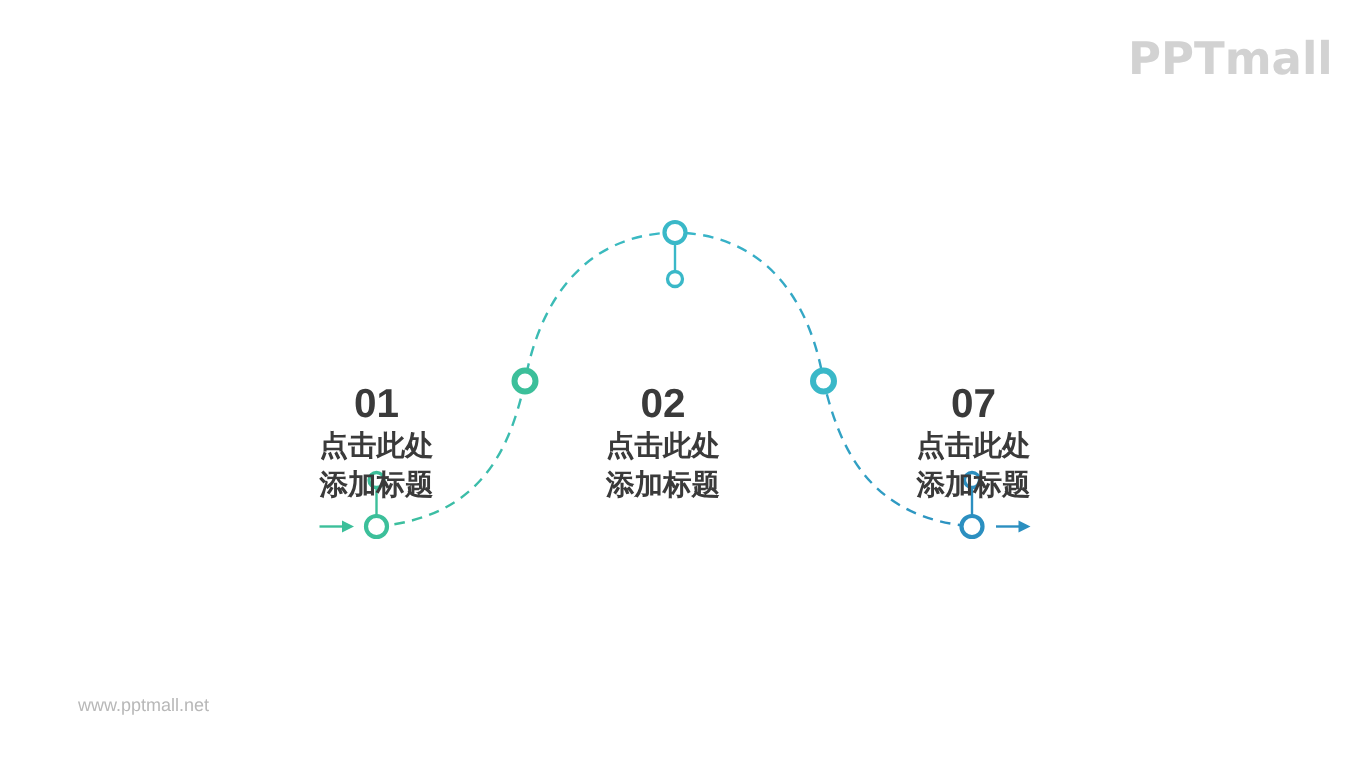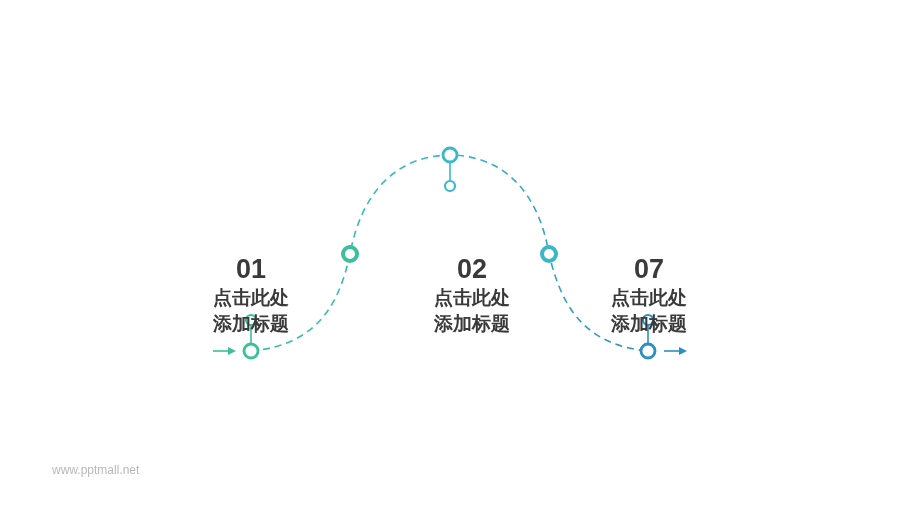--- a/index.html
+++ b/index.html
@@ -8,20 +8,21 @@
   .footer { position:absolute; left:52px; top:463px; font-size:12px; color:#b8b8b8; }
   svg.diagram { position:absolute; left:0; top:0; }
   .step { position:absolute; width:120px; text-align:center; color:#3a3a3a; }
   .step .num { font-size:27px; font-weight:bold; line-height:32px;margin-top:48px; }
   .step .line { font-size:19px; font-weight:bold; line-height:26px; font-family:Liberation Sans, sans-serif; }
 </style>
 </head>
 <body>
 
 <div class="stage">
+  <div class="logo">PPTmall</div>
 
   <svg class="diagram" width="900" height="506" viewBox="0 0 900 506">
     <defs>
       <linearGradient id="g" x1="250" y1="0" x2="650" y2="0" gradientUnits="userSpaceOnUse">
         <stop offset="0" stop-color="#3cbf9a"></stop>
         <stop offset="0.5" stop-color="#3ab8c8"></stop>
         <stop offset="1" stop-color="#2b8fc0"></stop>
       </linearGradient>
     </defs>
 
@@ -59,21 +60,21 @@
       <circle cx="648" cy="351" r="7" fill="#fff" stroke="#2b8fc0" stroke-width="2.8"></circle>
     </g>
   </svg>
 
   <div class="step" style="left:191px; top:205px;">
     <div class="num">01</div>
     <div class="line">点击此处</div>
     <div class="line">添加标题</div>
   </div>
 
-  <div class="step" style="left:412px; top:205px;">
+  <div class="step" style="left:382px; top:205px;">
     <div class="num">02</div>
     <div class="line">点击此处</div>
     <div class="line">添加标题</div>
   </div>
 
   <div class="step" style="left:589px; top:205px;">
     <div class="num">07</div>
     <div class="line">点击此处</div>
     <div class="line">添加标题</div>
   </div>

